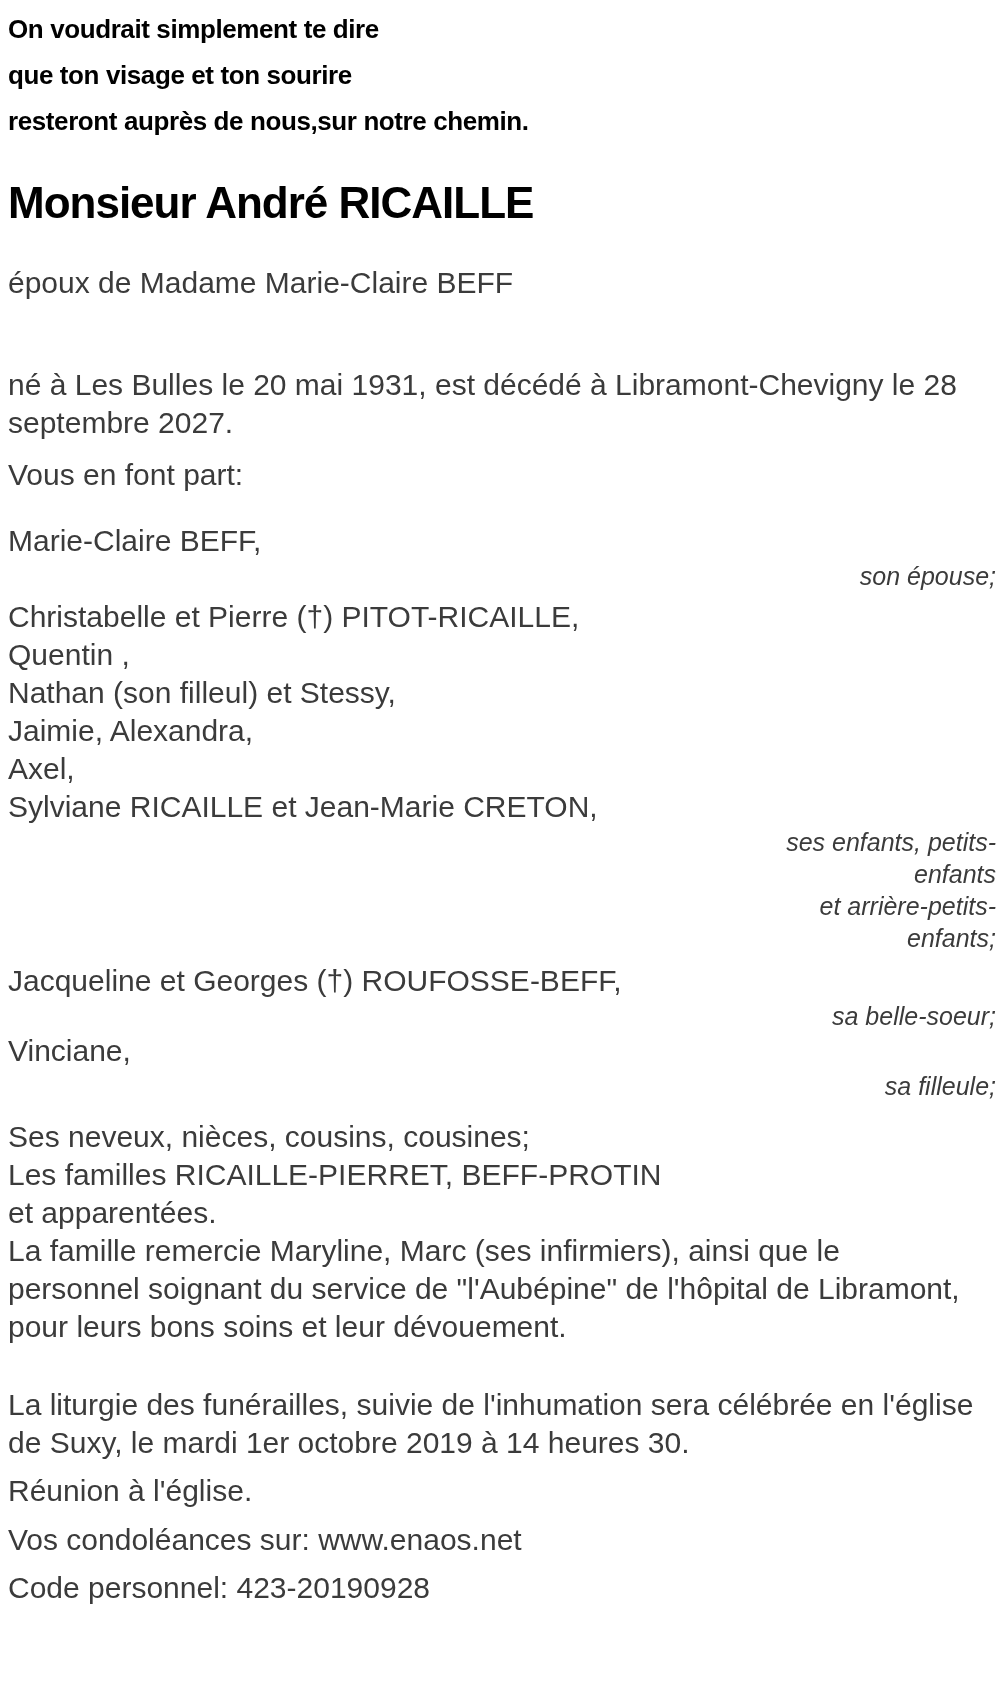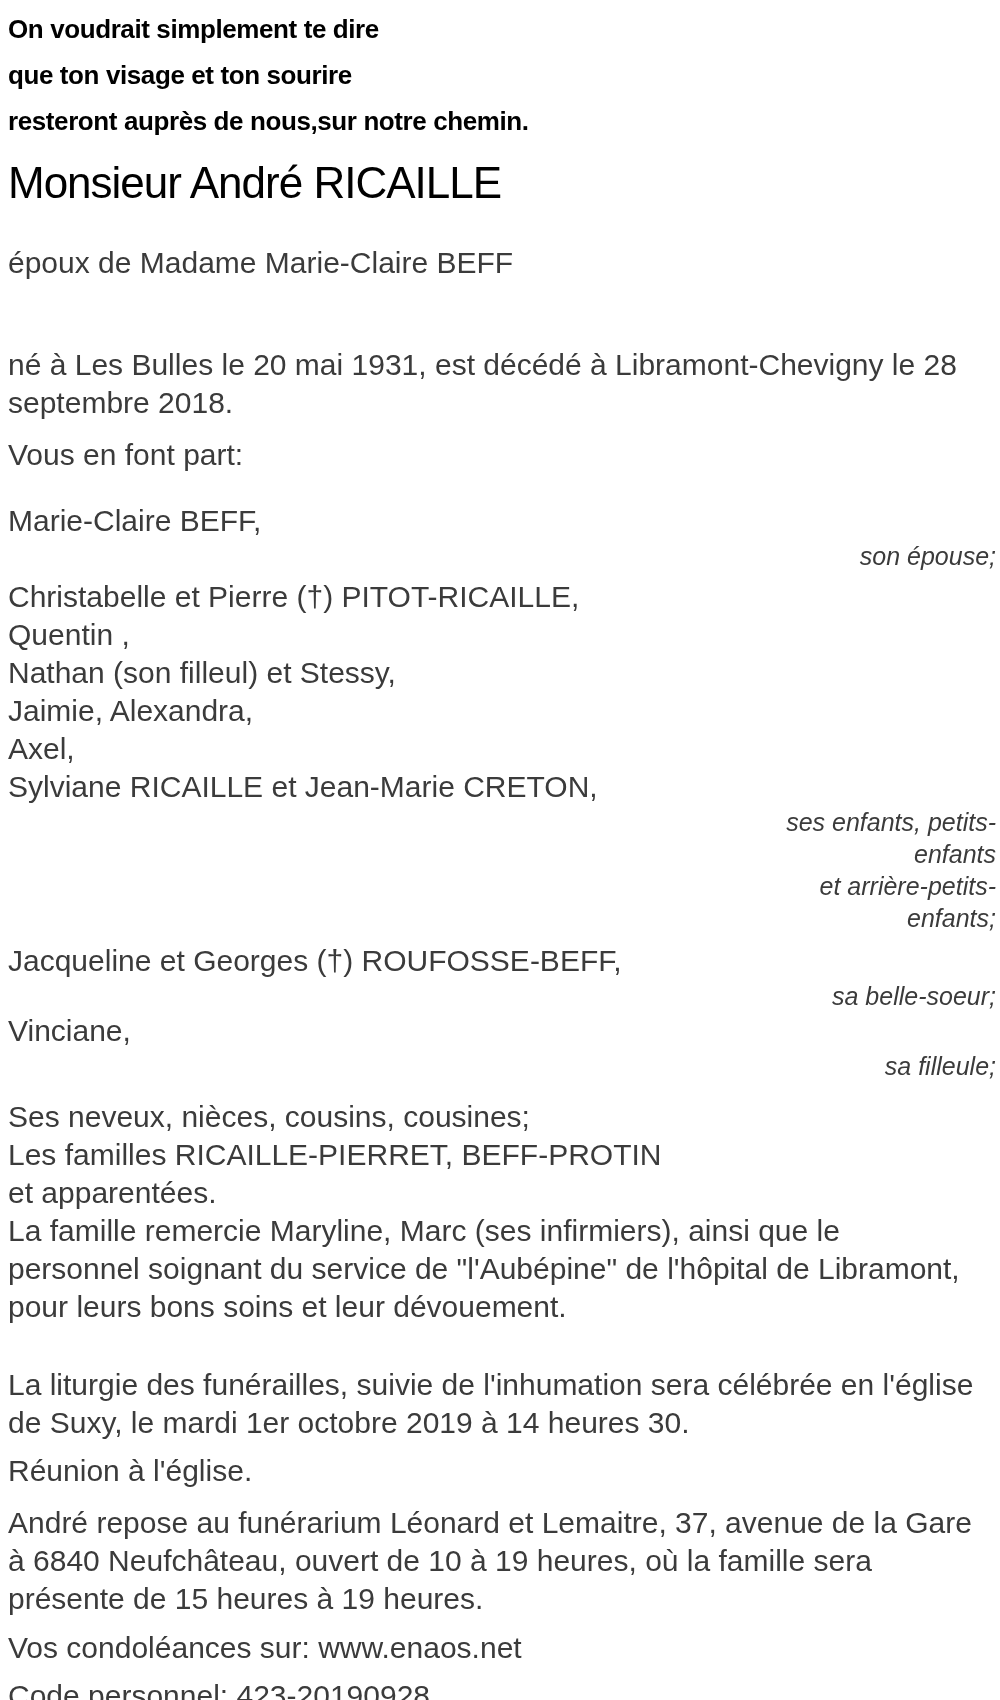--- a/index.html
+++ b/index.html
@@ -22,24 +22,24 @@
     font-weight: 700;
     color: #000000;
     font-size: 26px;
     line-height: 46px;
     letter-spacing: -0.4px;
     white-space: pre-wrap;
   }
   .title {
     font-size: 44px;
     line-height: 54px;
-    font-weight: 400;
+    font-weight: 700;
     color: #000000;
     letter-spacing: -1px;
-    margin: 12px 0 0 0;
+    margin: 32px 0 0 0;
     white-space: pre-wrap;
   }
   .line {
     font-size: 30px;
     line-height: 38px;
     white-space: pre-wrap;
   }
   .relation {
     font-size: 25px;
     line-height: 32px;
@@ -72,21 +72,21 @@
     <div class="poem-line">que ton visage et ton sourire</div>
     <div class="poem-line">resteront auprès de nous,sur notre chemin.</div>
   </div>
 
   <h1 class="title">Monsieur André RICAILLE</h1>
 
   <div class="line spouse-line">époux de Madame Marie-Claire BEFF</div>
 
   <div class="life">
     <div class="line">né à Les Bulles le 20 mai 1931, est décédé à Libramont-Chevigny le 28</div>
-    <div class="line">septembre 2018.</div>
+    <div class="line">septembre 2027.</div>
   </div>
 
   <div class="line intro">Vous en font part:</div>
 
   <div class="group-spouse">
     <div class="line">Marie-Claire BEFF,</div>
     <div class="relation">son épouse;</div>
   </div>
 
   <div class="group-children">
@@ -124,23 +124,18 @@
     <div class="line">pour leurs bons soins et leur dévouement.</div>
   </div>
 
   <div class="liturgy">
     <div class="line">La liturgie des funérailles, suivie de l'inhumation sera célébrée en l'église</div>
     <div class="line">de Suxy, le mardi 1er octobre 2019 à 14 heures 30.</div>
   </div>
 
   <div class="line meeting">Réunion à l'église.</div>
 
-  <div class="repose">
-    <div class="line">André repose au funérarium Léonard et Lemaitre, 37, avenue de la Gare</div>
-    <div class="line">à 6840 Neufchâteau, ouvert de 10 à 19 heures, où la famille sera</div>
-    <div class="line">présente de 15 heures à 19 heures.</div>
-  </div>
 
   <div class="line website">Vos condoléances sur: www.enaos.net</div>
 
   <div class="line code">Code personnel: 423-20190928</div>
 
 </div>
 
 </body></html>

